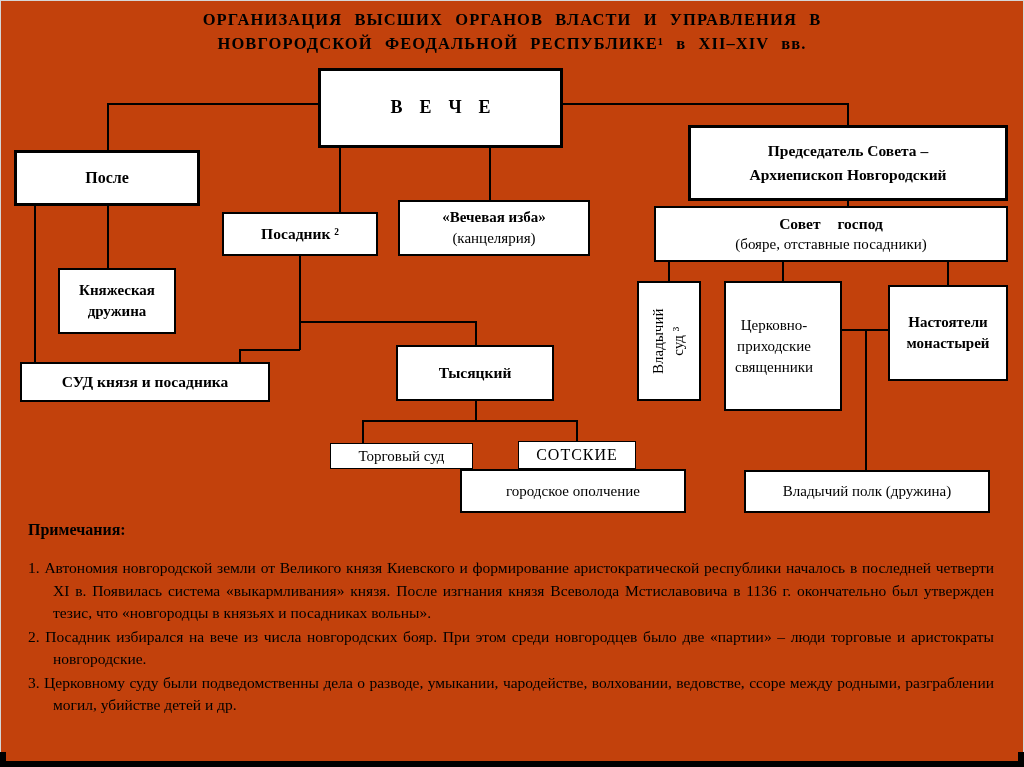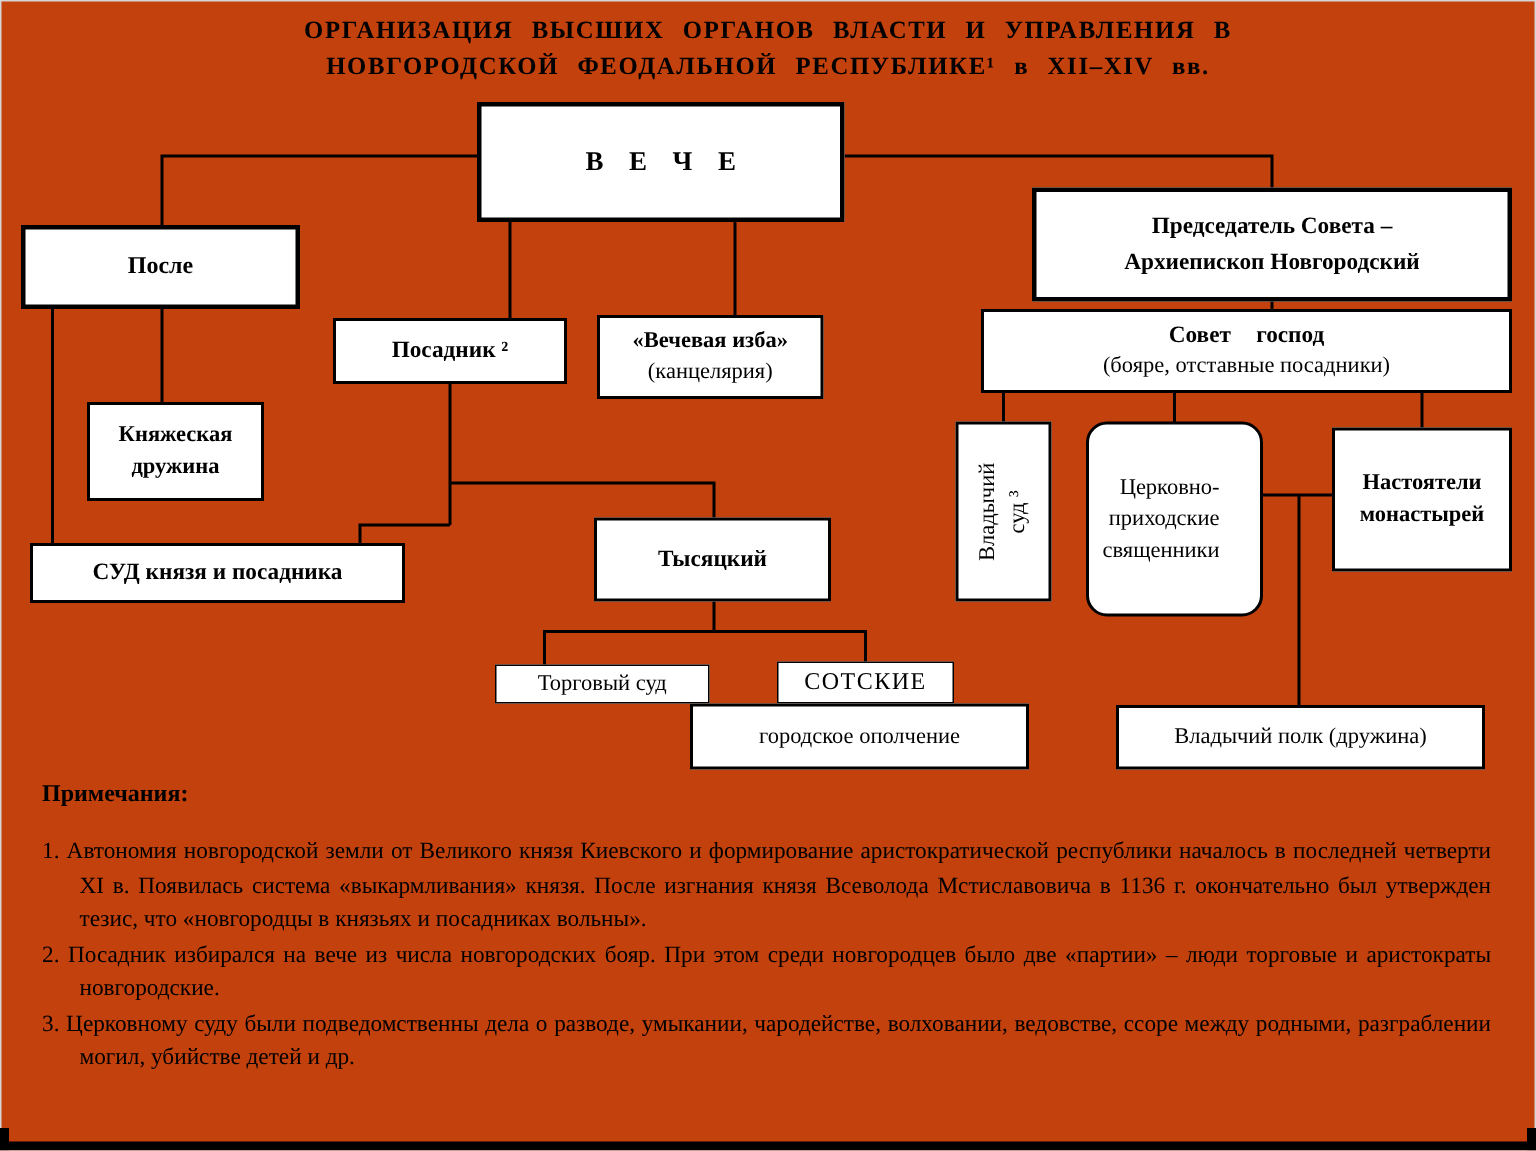--- a/index.html
+++ b/index.html
@@ -16,21 +16,21 @@
   .connectors{position:absolute;top:0;left:0;}
   .box{
     position:absolute;background:#ffffff;border:2px solid #000;
     display:flex;align-items:center;justify-content:center;
     text-align:center;font-size:15px;line-height:1.4;box-sizing:border-box;
   }
   .thick{border-width:3px;}
   .thin{border-width:1.5px;}
   .b{font-weight:bold;}
   .pre{white-space:pre-line;}
-  .leftalign{justify-content:flex-start;text-align:right;padding-left:9px;border-radius:14px;}
+  .leftalign{justify-content:flex-start;text-align:center;padding-left:9px;}
   .veche-label{font-weight:bold;font-size:18px;letter-spacing:17px;margin-right:-17px;}
   .wide-words{word-spacing:13px;text-align:center;}
   .rot{transform:rotate(-90deg);}
   .sub{font-size:15px;font-weight:normal;}
   .notes{position:absolute;left:28px;top:518px;width:966px;font-size:15.5px;line-height:1.45;}
   .notes-heading{font-weight:bold;font-size:16px;margin-bottom:16px;}
   .note{padding-left:25px;text-indent:-25px;text-align:justify;margin-bottom:1px;}
   .bottom-bar{position:absolute;left:0;bottom:0;width:100%;height:6px;background:#000;}
   .corner-notch{position:absolute;bottom:0;width:6px;height:15px;background:#000;}
 </style>
@@ -77,21 +77,21 @@
 
   <div class="box thick b pre" style="left:688px;top:125px;width:320px;height:76px;font-size:15.5px;line-height:1.55;">
     <span class="pre">Председатель Совета –
 Архиепископ Новгородский</span>
   </div>
 
   <div class="box b" style="left:222px;top:212px;width:156px;height:44px;font-size:15.5px;">
     <span>Посадник ²</span>
   </div>
 
-  <div class="box" style="left:398px;top:210px;width:151px;height:56px;text-align:center;">
+  <div class="box" style="left:398px;top:200px;width:192px;height:56px;text-align:center;">
     <div>
       <div class="b">«Вечевая изба»</div>
       <div class="sub">(канцелярия)</div>
     </div>
   </div>
 
   <div class="box" style="left:654px;top:206px;width:354px;height:56px;">
     <div>
       <div class="b wide-words" style="font-size:15.5px;">Совет господ</div>
       <div class="sub">(бояре, отставные посадники)</div>

